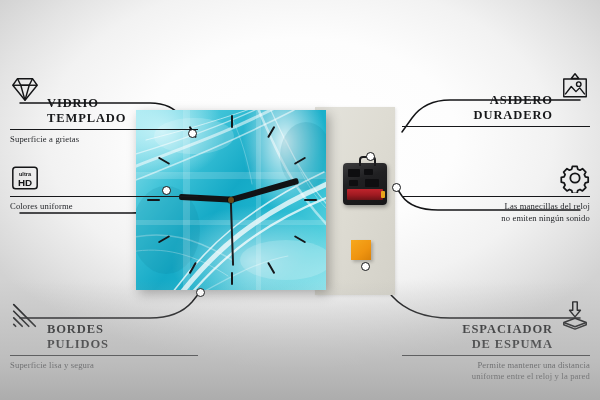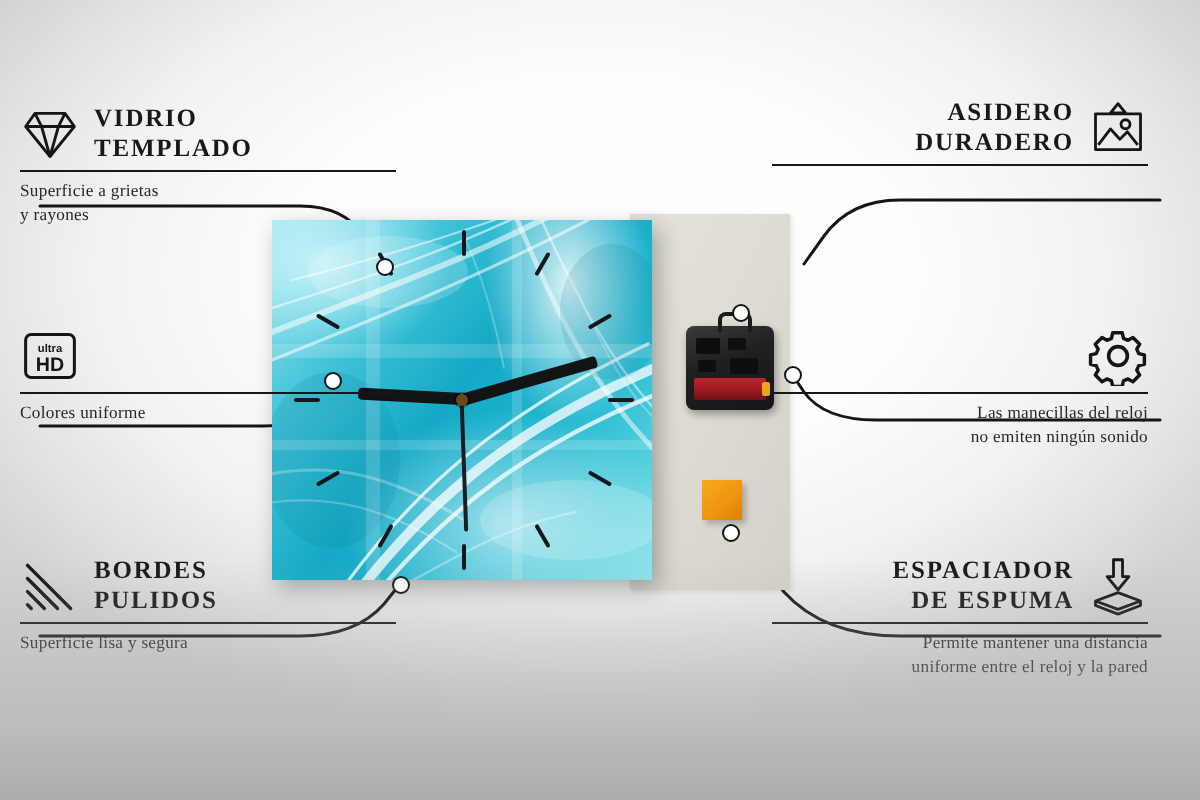--- a/index.html
+++ b/index.html
@@ -19,28 +19,28 @@
     background:linear-gradient(to bottom,rgba(255,255,255,0) 0%,rgba(170,170,170,.55) 70%,rgba(160,160,160,.75) 100%);
     pointer-events:none;
   }
 
   
   #leaders{position:absolute;inset:0;width:600px;height:400px;}
 
   
   .feat{position:absolute;width:188px;}
   .feat.left{left:10px;text-align:left;}
-  .feat.right{right:26px;text-align:right;}
+  .feat.right{right:10px;text-align:right;}
   .fhead{display:flex;align-items:center;gap:7px;}
   .feat.right .fhead{flex-direction:row-reverse;}
   .ficon{width:30px;height:30px;flex:0 0 30px;display:block;}
   .ftitle{
     font-family:"Liberation Serif", serif;
     font-weight:bold;font-size:12.5px;letter-spacing:.9px;
-    line-height:1.18;color:#17181a;text-transform:uppercase;
+    line-height:1.18;color:#17181a;text-transform:uppercase;margin-top:44px;
   }
   .frule{height:1.4px;background:#16171a;margin:3px 0 4px 0;width:100%;}
   .fdesc{
     font-family:"Liberation Serif", serif;
     font-size:8.6px;line-height:1.34;color:#24262a;letter-spacing:.15px;
   }
 
   
   #scene{position:absolute;left:133px;top:96px;width:245px;height:210px;}
   #wallpanel{
@@ -210,21 +210,20 @@
         </g>
       </svg>
       <div class="ftitle">
         <div>VIDRIO</div>
         <div>TEMPLADO</div>
       </div>
     </div>
     <div class="frule"></div>
     <div class="fdesc">
       <div>Superficie a grietas</div>
-      <div>y rayones</div>
     </div>
   </div>
 
   <div class="feat left" style="top:163px;">
     <div class="fhead">
       <svg class="ficon" viewBox="0 0 32 32">
         <rect x="3" y="4.5" width="26" height="23" rx="3" fill="none" stroke="#141517" stroke-width="1.6"></rect>
         <text x="16" y="14" text-anchor="middle" font-family="Liberation Sans, sans-serif" font-size="6" font-weight="bold" fill="#141517">ultra</text>
         <text x="16" y="24" text-anchor="middle" font-family="Liberation Sans, sans-serif" font-size="10.5" font-weight="bold" fill="#141517">HD</text>
       </svg>

